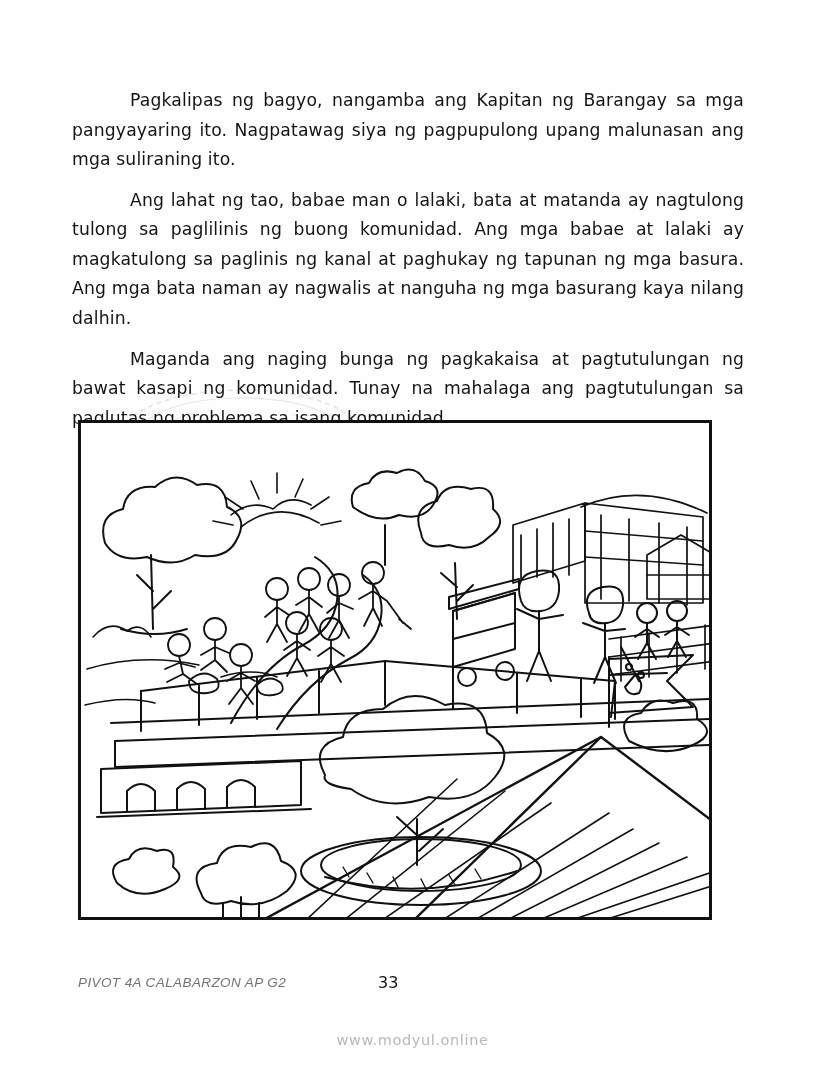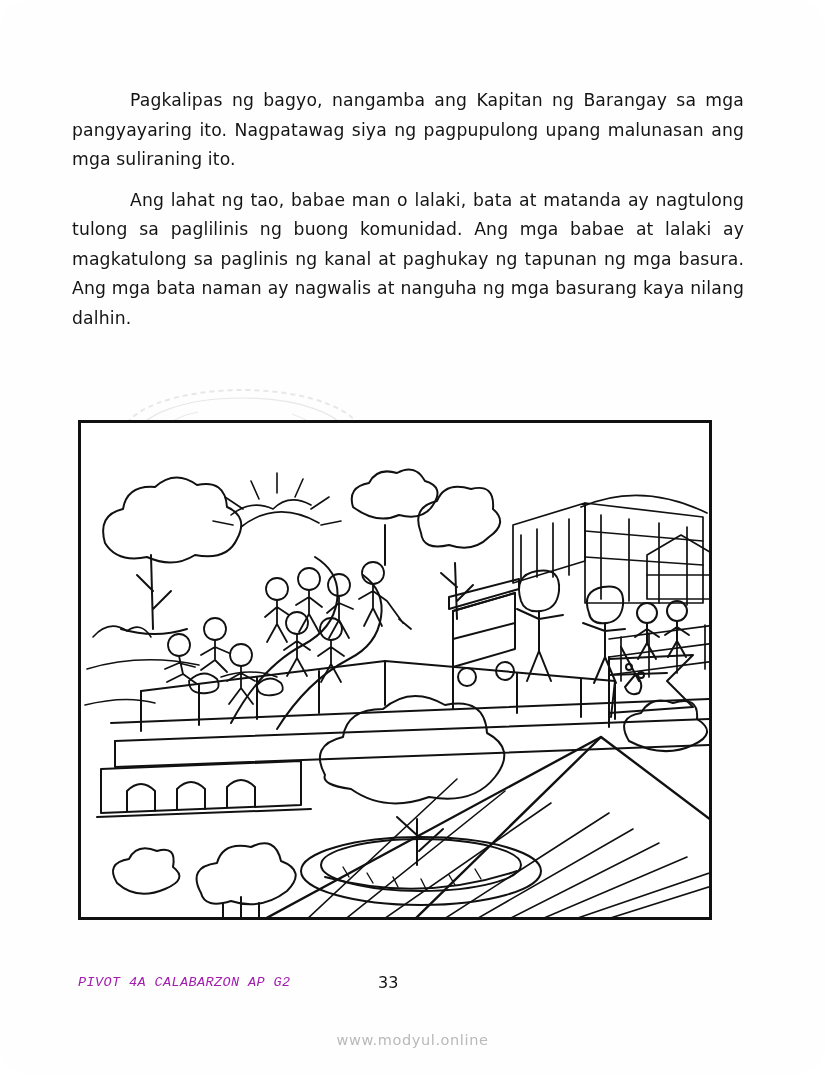--- a/index.html
+++ b/index.html
@@ -72,25 +72,25 @@
     height: 70px;
     opacity: 0.13;
     pointer-events: none;
   }
 
   
   .footer-left {
     position: absolute;
     left: 78px;
     top: 975px;
-    font-family: Liberation Mono, monospace;
+    font-family: Liberation Sans, sans-serif;
     font-style: italic;
     font-size: 13.5px;
     letter-spacing: 0.4px;
-    color: #a21caf;
+    color: #737373;
   }
   .footer-page {
     position: absolute;
     left: 378px;
     top: 973px;
     font-size: 16px;
     color: #111;
     font-family: "DejaVu Sans", sans-serif;
   }
   .watermark {
@@ -115,20 +115,21 @@
       <ellipse cx="150" cy="58" rx="120" ry="46" fill="none" stroke="#555" stroke-width="2" stroke-dasharray="5 4"></ellipse>
       <ellipse cx="150" cy="58" rx="104" ry="38" fill="none" stroke="#555" stroke-width="1.2"></ellipse>
       <path d="M60 60 q20 -22 46 -26" fill="none" stroke="#555" stroke-width="1"></path>
       <path d="M200 36 q24 8 38 26" fill="none" stroke="#555" stroke-width="1"></path>
     </svg>
   </div>
 
   <div class="content">
     <p class="para">Pagkalipas ng bagyo, nangamba ang Kapitan ng Barangay sa mga pangyayaring ito. Nagpatawag siya ng pagpupulong upang malunasan ang mga suliraning ito.</p>
     <p class="para">Ang lahat ng tao, babae man o lalaki, bata at matanda ay nagtulong tulong sa paglilinis ng buong komunidad. Ang mga babae at lalaki ay magkatulong sa paglinis ng kanal at paghukay ng tapunan ng mga basura. Ang mga bata naman ay nagwalis at nanguha ng mga basurang kaya nilang dalhin.</p>
+    <p class="para">Maganda ang naging bunga ng pagkakaisa at pagtutulungan ng bawat kasapi ng komunidad. Tunay na mahalaga ang pagtutulungan sa paglutas ng problema sa isang komunidad.</p>
   </div>
 
   <div class="figure-wrap">
     <div class="figure-frame">
       <svg viewBox="0 0 634 500" width="634" height="500" aria-hidden="true">
         <g fill="none" stroke="#111" stroke-width="2" stroke-linecap="round" stroke-linejoin="round">
 
           <g stroke-width="1.6">
             <path d="M150 92 q20 -16 42 -6 q16 -16 38 -4"></path>
             <path d="M196 70 l0 -20 M214 74 l8 -18 M178 76 l-8 -18 M230 86 l18 -12 M162 86 l-18 -12 M240 102 l20 -4 M152 102 l-20 -4"></path>

